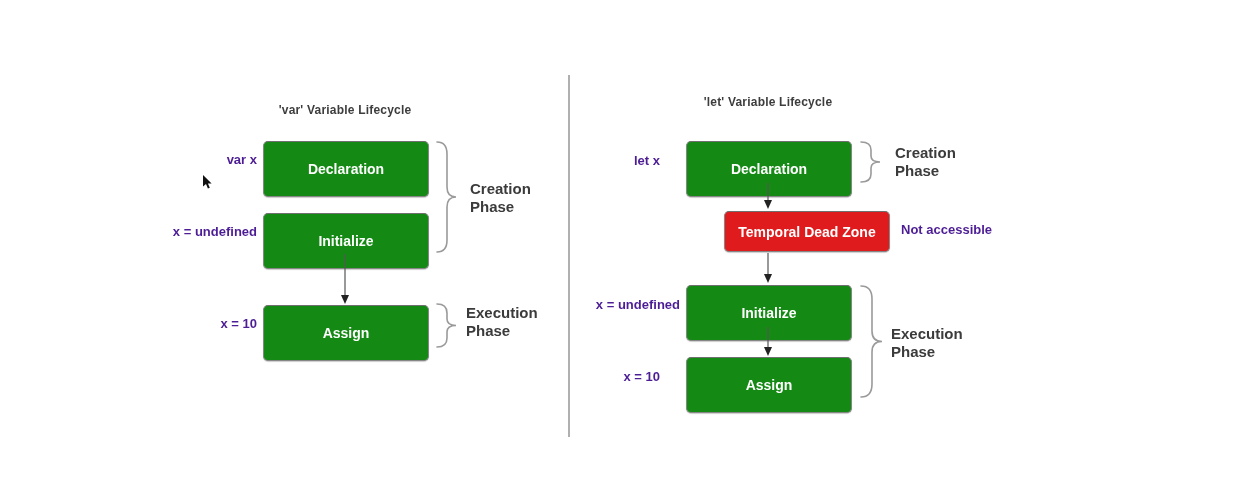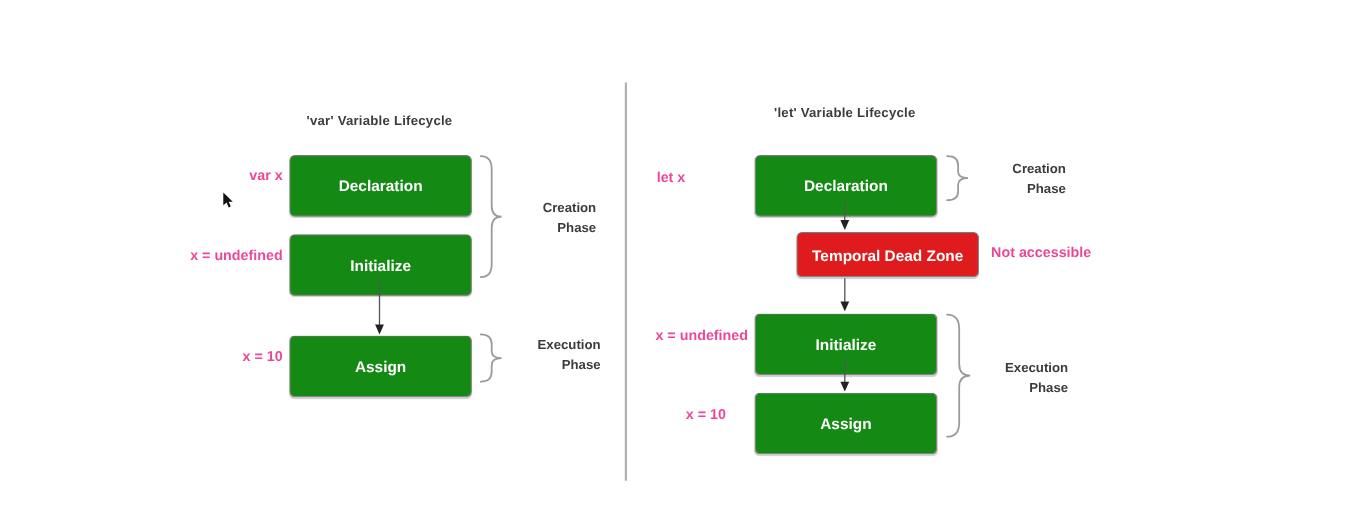--- a/index.html
+++ b/index.html
@@ -34,31 +34,31 @@
     font-weight: bold;
     font-size: 14px;
     box-shadow: 0 1px 1px rgba(0,0,0,0.2);
   }
   .box.green { background: #148a14; }
   .box.red   { background: #e01b1e; }
   .annot {
     position: absolute;
     font-size: 13px;
     font-weight: bold;
-    color: #ec4899;
+    color: #4c1d95;
     line-height: 16px;
     white-space: nowrap;
   }
   .annot.r { text-align: right; }
   .phase {
     position: absolute;
-    font-size: 12px;
+    font-size: 15px;
     font-weight: bold;
     color: #3b3b3b;
-    text-align: right;
+    text-align: left;
     line-height: 18px;
   }
   .divider {
     position: absolute;
     left: 568px;
     top: 75px;
     width: 2px;
     height: 362px;
     background: #b0b0b0;
   }
@@ -105,21 +105,21 @@
       <path d="M3,2 Q13,2 13,11 L13,17 Q13,23.5 22,23.5 Q13,23.5 13,30 L13,36 Q13,45 3,45"></path>
     </svg>
     <div class="phase" style="left:466px; top:304px; width:80px;">Execution Phase</div>
   </div>
 
   <div class="divider"></div>
 
   <div>
     <div class="title" style="left:600px; top:95px; width:336px;">'let' Variable Lifecycle</div>
 
-    <div class="annot r" style="left:560px; top:153px; width:100px;text-align:center;">let x</div>
+    <div class="annot r" style="left:560px; top:153px; width:100px;">let x</div>
 
     <div class="annot" style="left:901px; top:222px; width:120px;">Not accessible</div>
 
     <div class="annot r" style="left:563px; top:297px; width:117px;">x = undefined</div>
 
     <div class="annot r" style="left:560px; top:369px; width:100px;">x = 10</div>
 
     <div class="box green" style="left:686px; top:141px;">Declaration</div>
 
     <div class="box red" style="left:686px; top:211px; height:41px;margin-left:38px;">Temporal Dead Zone</div>

